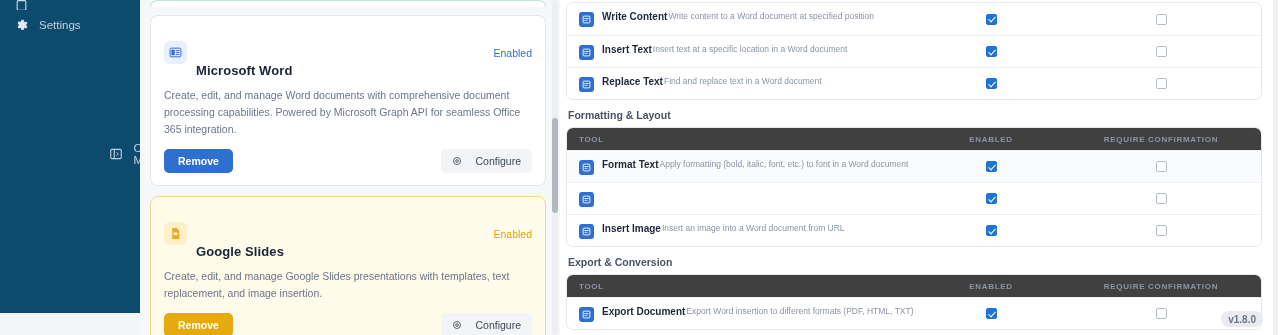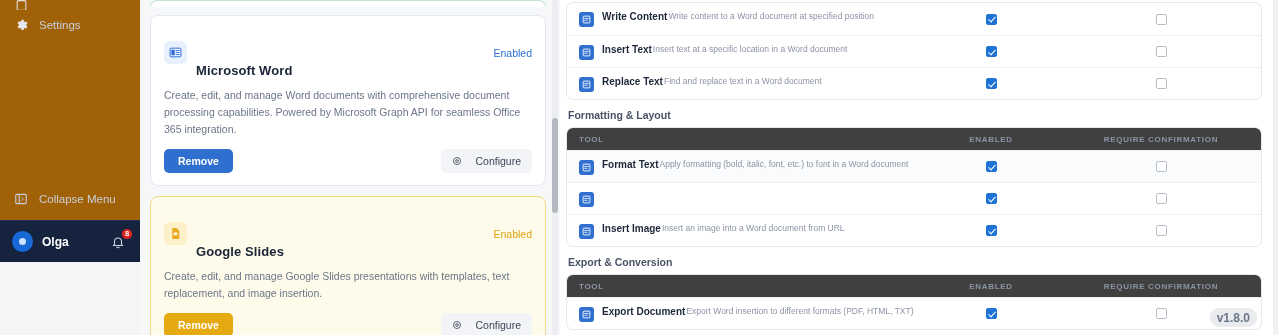--- a/index.html
+++ b/index.html
@@ -6,23 +6,23 @@
   html, body {
     width: 1280px; height: 335px;
     overflow: hidden;
     font-family: "Liberation Sans", sans-serif;
     background: #f4f5f7;
   }
   .app { display: flex; width: 1280px; height: 335px; position: relative; }
 
   
   .sidebar {
-    width: 140px; height: 262px;
-    background: #a16207;
-    display: flex; flex-direction: column;
+    width: 140px; height: 313px;
+    background: #0c4a6e;
+    display: flex; flex-direction: row;
     flex: 0 0 140px;
     position: relative;
   }
   .nav-top { padding-top: 0; }
   .nav-item {
     display: flex; align-items: center; gap: 10px;
     padding: 7px 14px;
     color: #c7cedd; font-size: 11.5px;
     cursor: pointer;
     white-space: nowrap;
@@ -194,25 +194,25 @@
     position: relative;
   }
   .cbx.on::after {
     content: ""; position: absolute;
     left: 3px; top: 0.5px;
     width: 3px; height: 6px;
     border: solid #fff; border-width: 0 1.6px 1.6px 0;
     transform: rotate(43deg);
   }
   .ver-badge {
-    position: absolute; right: 23px; bottom: 8px;
+    position: absolute; right: 17px; bottom: 8px;
     background: #e9ebef; color: #6b7policy;
     color: #6b7policy;
     color: #6c7689;
-    font-size: 12px; font-weight: 600;
+    font-size: 10px; font-weight: 600;
     padding: 2.5px 7px; border-radius: 9px;
   }
   .right-scroll {
     position: absolute; top: 0; right: 2px;
     width: 5px; height: 335px; background: #f0f1f3;
   }
   svg { display: block; }
 </style>
 </head>
 <body>

